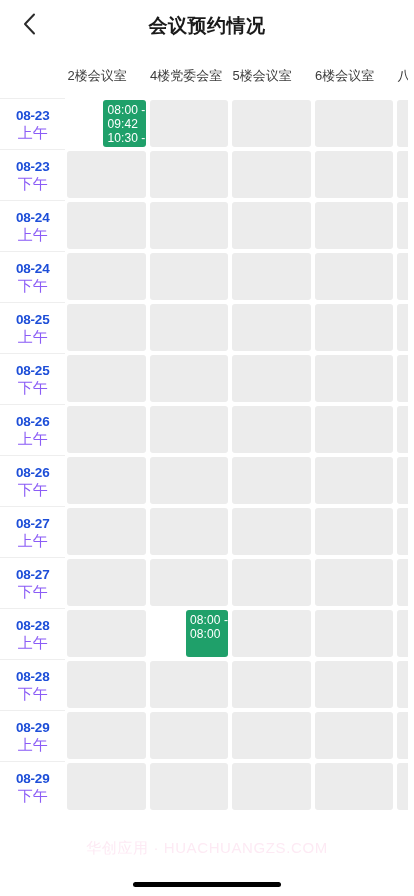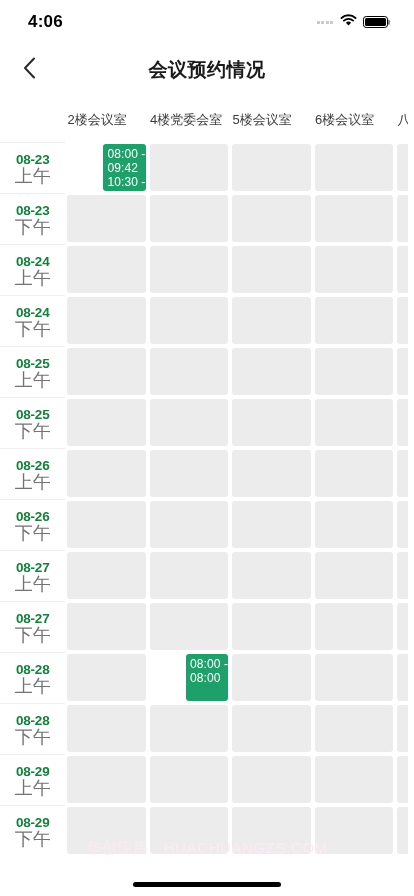--- a/index.html
+++ b/index.html
@@ -151,28 +151,28 @@
     width: 65px;
     border-top: 1px solid #eeeeee;
     text-align: center;
     line-height: 17px;
     padding: 0 2px;
   }
   .lab .d {
     display: block;
     font-size: 13.5px;
     font-weight: 700;
-    color: #15803d;
+    color: #1d4ed8;
     letter-spacing: -0.2px;
   }
   .lab .h {
     display: block;
-    font-size: 18px;
+    font-size: 15px;
     font-weight: 400;
-    color: #737373;
+    color: #8b5cf6;
   }
 
   .slotcell {
     padding: 2px 2px;
   }
   .slot {
     height: 47px;
     background: #ececec;
     border-radius: 3px;
     overflow: hidden;
@@ -213,41 +213,20 @@
     height: 5px;
     background: #000000;
     border-radius: 3px;
   }
 </style>
 </head>
 <body>
 
 <div id="app">
 
-  <div class="statusbar">
-    <div class="clock">4:06</div>
-    <div class="status-icons">
-      <span class="signal-dots">
-        <i></i>
-          <i></i>
-          <i></i>
-          <i></i>
-      </span>
-      <span class="wifi-ico">
-        <svg width="17" height="13" viewBox="0 0 17 13">
-          <path d="M8.5 11.6 L5.9 8.7 a3.9 3.9 0 0 1 5.2 0 Z" fill="#000"></path>
-          <path d="M3.9 6.6 a6.9 6.9 0 0 1 9.2 0" stroke="#000" stroke-width="1.9" fill="none" stroke-linecap="round"></path>
-          <path d="M1.5 4.0 a10.4 10.4 0 0 1 14 0" stroke="#000" stroke-width="1.9" fill="none" stroke-linecap="round"></path>
-        </svg>
-      </span>
-      <span class="battery">
-        <span class="lvl"></span>
-      </span>
-    </div>
-  </div>
 
   <div class="navbar">
     <div class="nav-back">
       <span>
         <svg width="13" height="22" viewBox="0 0 13 22">
           <path d="M11 1.5 L2 11 L11 20.5" stroke="#2b2b2b" stroke-width="2" fill="none" stroke-linecap="round" stroke-linejoin="round"></path>
         </svg>
       </span>
     </div>
     <div class="nav-title">会议预约情况</div>

